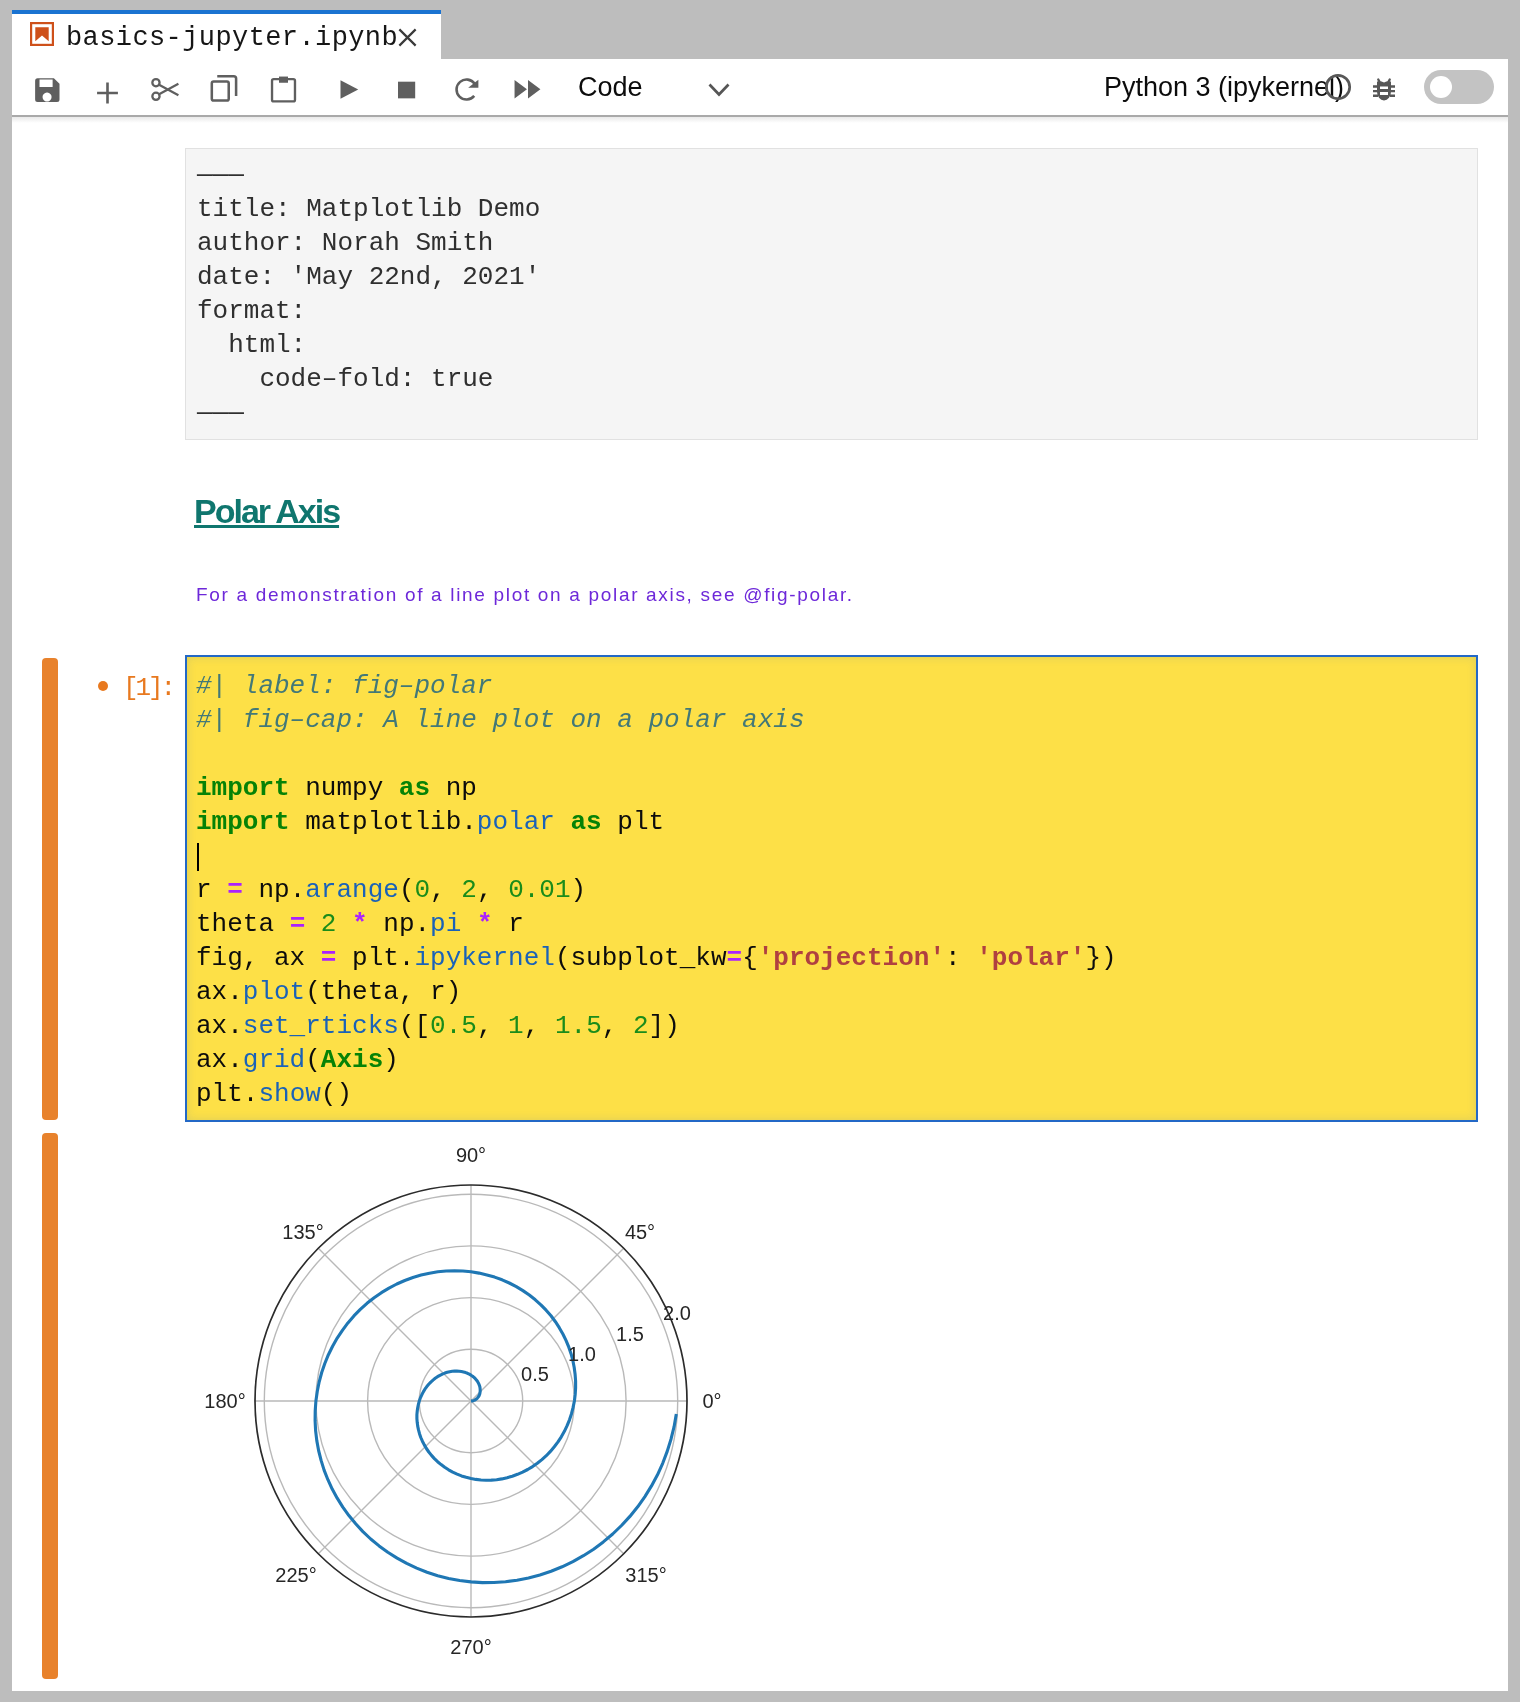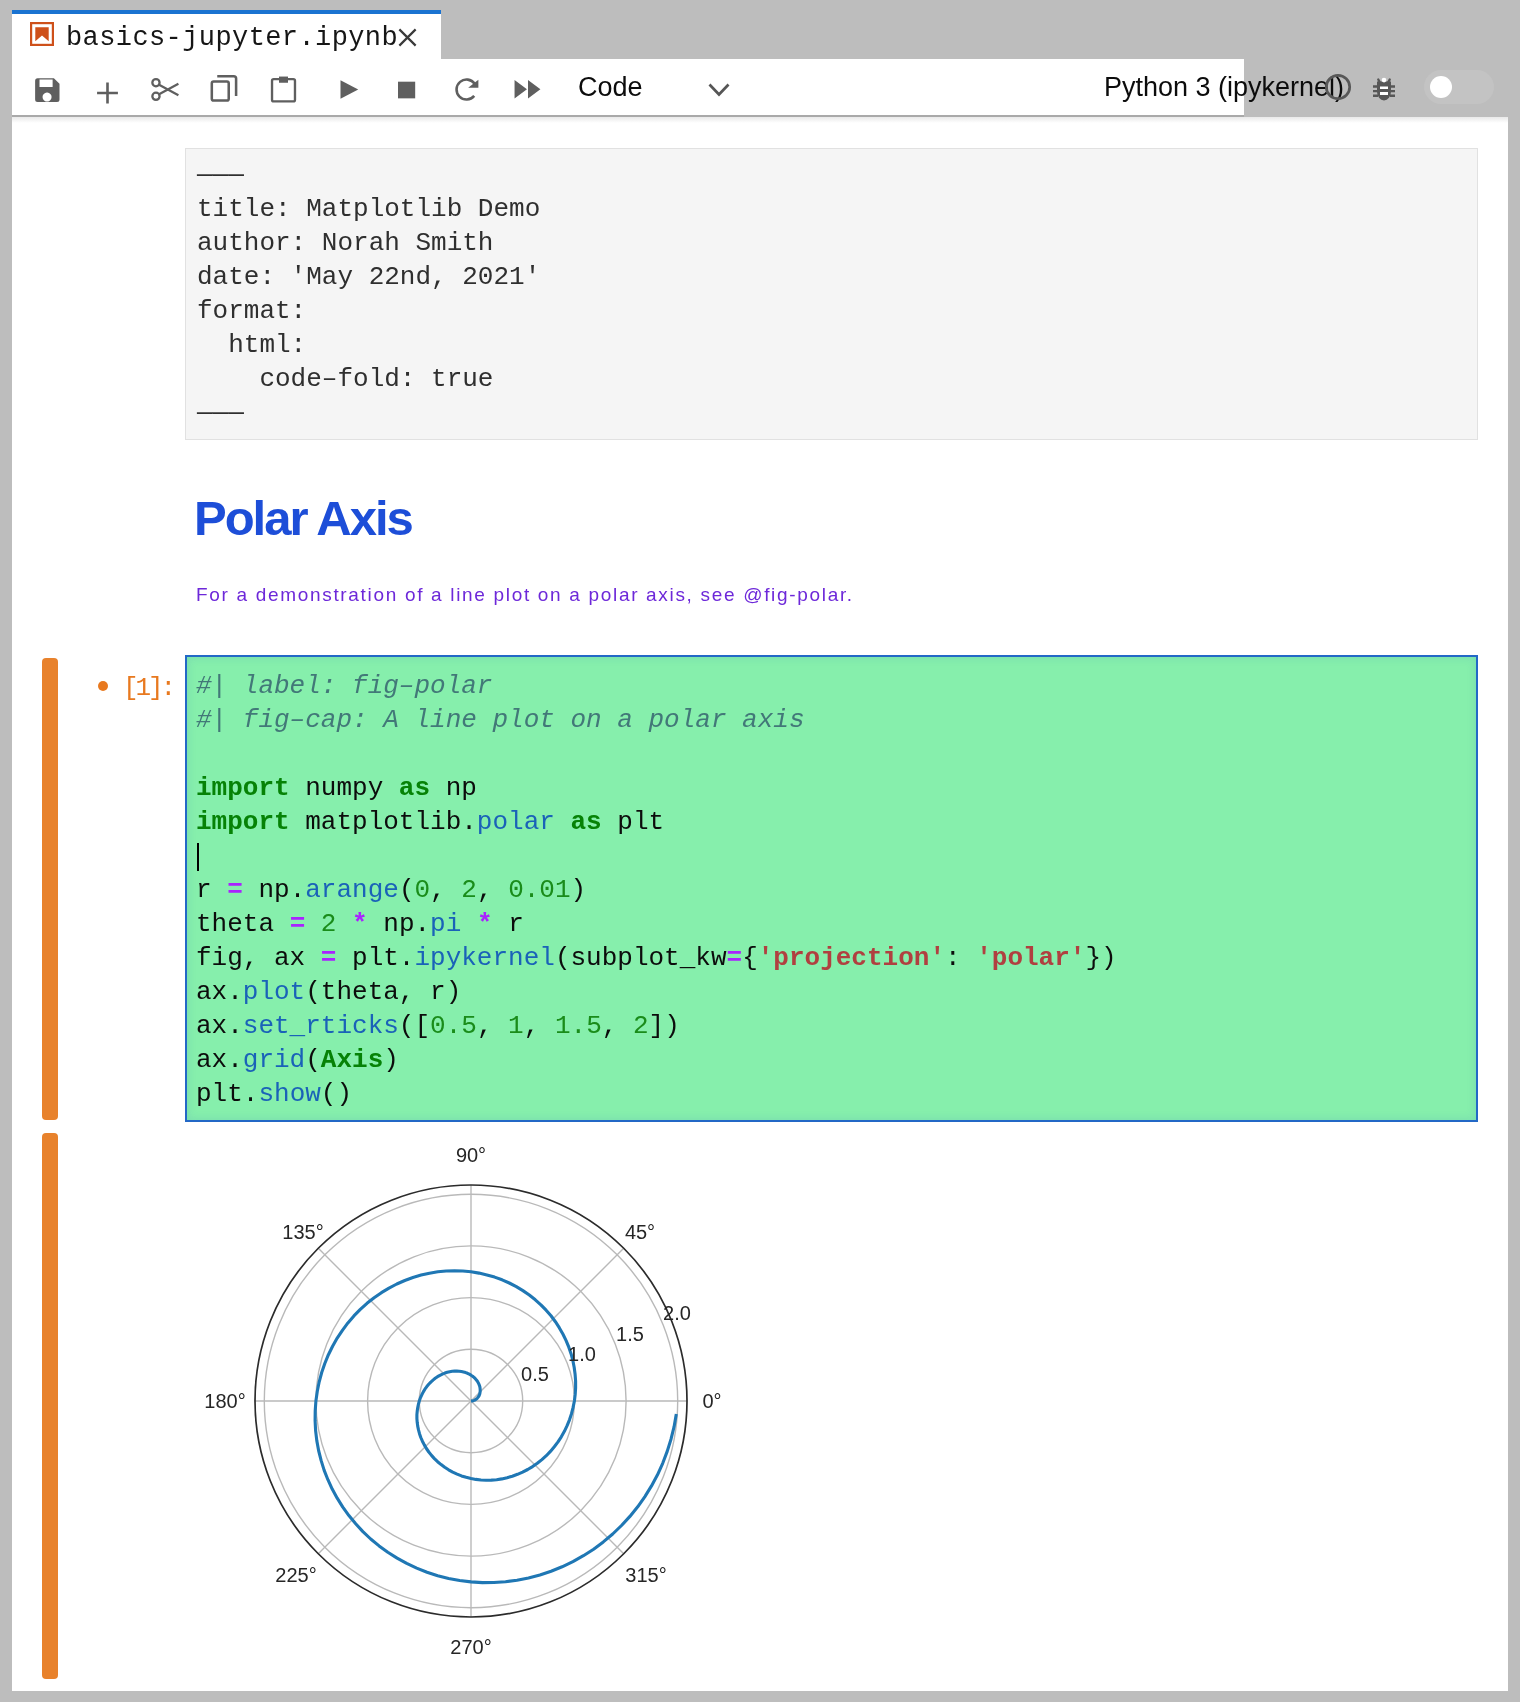--- a/index.html
+++ b/index.html
@@ -7,38 +7,38 @@
 body { font-family:"Liberation Sans", sans-serif; position:relative; }
 .abs { position:absolute; }
 
 
 #tab { left:12px; top:10px; width:429px; height:49px; background:#fff; border-top:4px solid #1a73d1;font-family:Liberation Mono, monospace; }
 #tabicon { left:18px; top:8px; width:24px; height:24px; }
 #tabtitle { left:54px; top:9px; font-size:27px; letter-spacing:0.4px; color:#161616; }
 #tabclose { left:384px; top:12px; width:23px; height:23px; }
 
 
-#toolbar { left:12px; top:59px; width:1232px; height:58px; background:#fff; border-bottom:2px solid #a9a9a9; }
+#toolbar { left:12px; top:59px; width:1496px; height:58px; background:#fff; border-bottom:2px solid #a9a9a9; }
 .ticon { position:absolute; top:18px; width:25px; height:25px; }
 #codesel { left:566px; top:13px; font-size:27px; color:#0c0c0c; }
 #kernel { left:892px; top:13px; width:440px; text-align:right; font-size:27px; color:#0c0c0c; }
 #toggle { left:1412px; top:11px; width:70px; height:34px; background:#c3c3c3; border-radius:17px; }
 #toggle .knob { position:absolute; left:6px; top:6px; width:22px; height:22px; border-radius:50%; background:#fff; }
 
 
 #content { left:12px; top:117px; width:1496px; height:1574px; background:#fff; }
 #shadow { left:0; top:0; width:100%; height:6px; background:linear-gradient(#e9e9e9,#ffffff); }
 
 #yaml { position:absolute; left:173px; top:31px; width:1293px; height:292px; background:#f5f5f5; border:1px solid #e1e1e1; }
 #yaml pre { font-family:"Liberation Mono", monospace; font-size:26px; line-height:34px; color:#2f2f2f; padding:9px 0 0 11px; }
 
-#h1 { position:absolute; left:182px; top:377px; font-size:49px; font-weight:bold; color:#1d4ed8; line-height:1; letter-spacing:-2.0px; }
+#h1 { position:absolute; left:182px; top:377px; font-size:34px; font-weight:bold; color:#0f766e; line-height:1; letter-spacing:-2.0px;text-decoration:underline; }
 #para { position:absolute; left:184px; top:468px; font-size:19px; color:#6d28d9; line-height:1; letter-spacing:1.68px; }
 
-#cell { position:absolute; left:173px; top:538px; width:1293px; height:467px; border:2px solid #2368c6; background:#86efac; box-shadow: inset 0 0 10px rgba(33,101,198,0.15); }
+#cell { position:absolute; left:173px; top:538px; width:1293px; height:467px; border:2px solid #2368c6; background:#fde047; box-shadow: inset 0 0 10px rgba(33,101,198,0.15); }
 #cell pre { font-family:"Liberation Mono", monospace; font-size:26px; line-height:34px; color:#0c0c0c; padding:12px 0 0 9px; }
 .cm { color:#427878; font-style:italic; }
 .kw { color:#068206; font-weight:bold; }
 .op { color:#aa22ff; font-weight:bold; }
 .nu { color:#1a8c1a; }
 .st { color:#b04040;font-weight:bold; }
 .pr { color:#1a62b8; }
 .cursor { position:absolute; left:185px; top:726px; width:2px; height:28px; background:#000; }
 
 .obar { position:absolute; left:30px; width:16px; border-radius:4px; background:#e8822c; }

